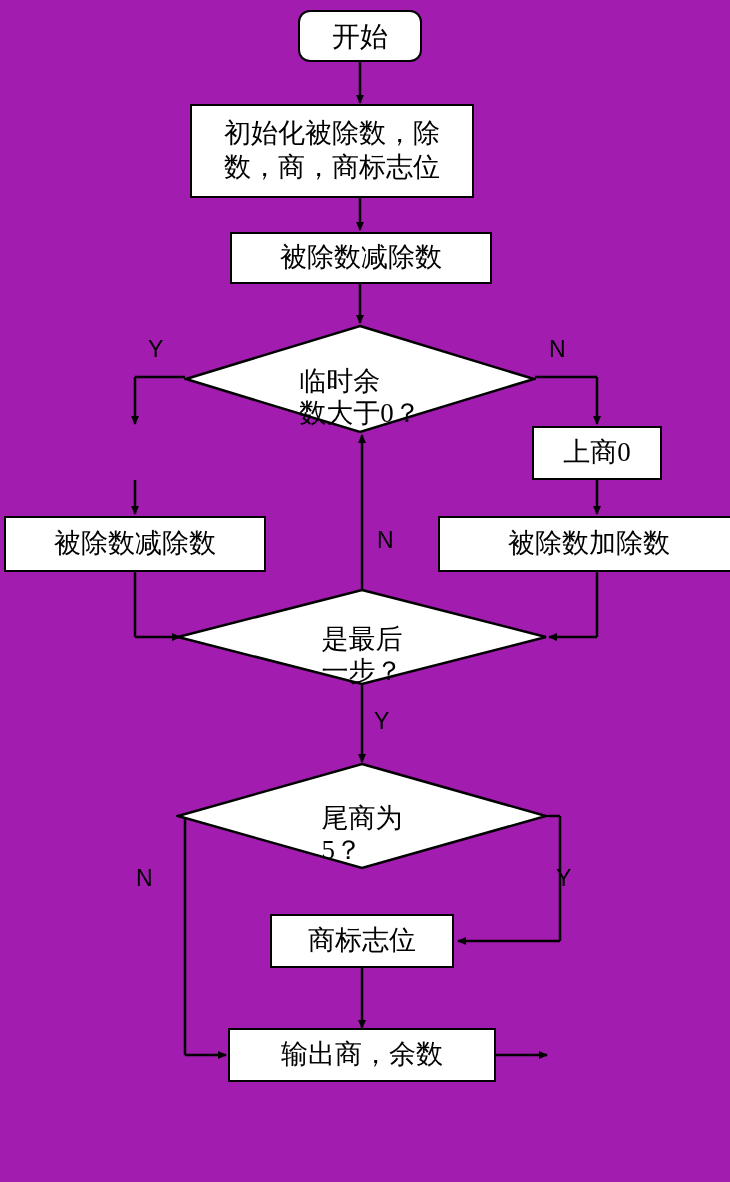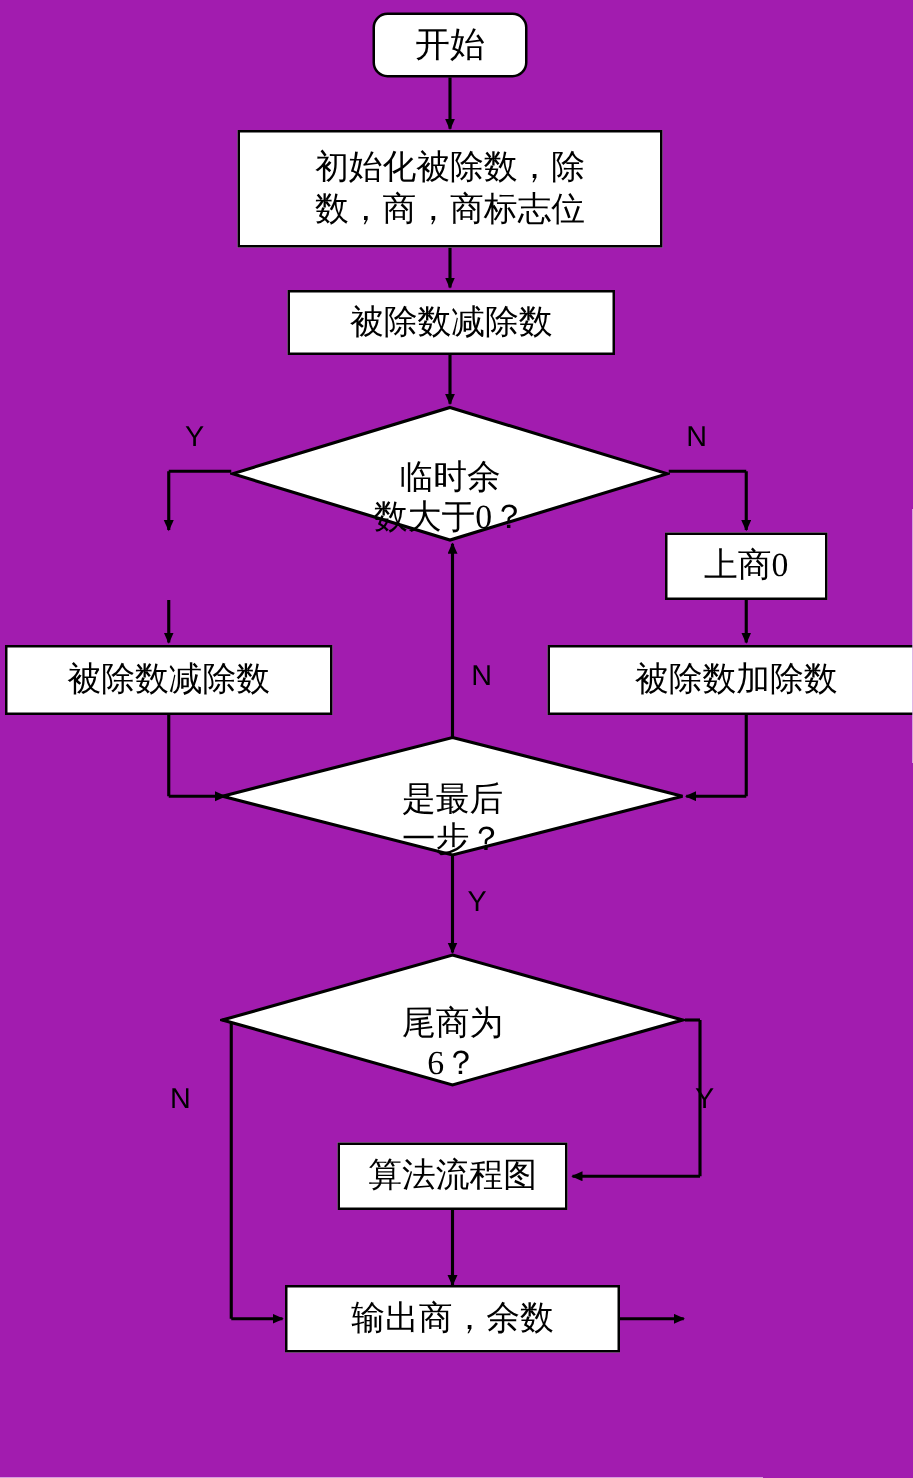--- a/index.html
+++ b/index.html
@@ -47,21 +47,21 @@
     align-items: center;
     justify-content: center;
   }
   .diamond-wrap svg {
     position: absolute;
     left: 0;
     top: 0;
   }
   .diamond-label {
     position: relative;
-    text-align: center;
+    text-align: left;
     line-height: 1.2;
     z-index: 2;
     margin-top: 36px;
   }
   .edge-label {
     position: absolute;
     font-family: "Liberation Sans", "DejaVu Sans", sans-serif;
     font-size: 23px;
     color: #000000;
     white-space: nowrap;
@@ -125,21 +125,21 @@
       <line x1="185" y1="1055" x2="226" y2="1055" marker-end="url(#arrow)"></line>
 
       <line x1="496" y1="1055" x2="547" y2="1055" marker-end="url(#arrow)"></line>
     </g>
   </svg>
 
   <div class="node stadium t28" style="left:298px; top:10px; width:124px; height:52px;">
     <span>开始</span>
   </div>
 
-  <div class="node rect t27" style="left:190px; top:104px; width:340px; height:94px; white-space:pre-line; padding:4px 10px;align-items:center;">
+  <div class="node rect t27" style="left:190px; top:104px; width:284px; height:94px; white-space:pre-line; padding:4px 10px;align-items:center;">
     <span>初始化被除数，除
 数，商，商标志位</span>
   </div>
 
   <div class="node rect t27" style="left:230px; top:232px; width:262px; height:52px;">
     <span>被除数减除数</span>
   </div>
 
   <div class="diamond-wrap" style="left:184px; top:324px; width:352px; height:110px;">
     <svg width="352" height="110" viewBox="0 0 352 110">
@@ -168,25 +168,25 @@
     </svg>
     <div class="diamond-label t27" style="white-space:pre-line;">是最后
 一步？</div>
   </div>
 
   <div class="diamond-wrap" style="left:176px; top:762px; width:372px; height:108px;">
     <svg width="372" height="108" viewBox="0 0 372 108">
       <polygon points="186,2 370,54 186,106 2,54" fill="#ffffff" stroke="#000000" stroke-width="2.5"></polygon>
     </svg>
     <div class="diamond-label t27" style="white-space:pre-line;">尾商为
-6？</div>
+5？</div>
   </div>
 
   <div class="node rect t27" style="left:270px; top:914px; width:184px; height:54px;">
-    <span>算法流程图</span>
+    <span>商标志位</span>
   </div>
 
   <div class="node rect t27" style="left:228px; top:1028px; width:268px; height:54px;">
     <span>输出商，余数</span>
   </div>
 
 
   <div class="edge-label" style="left:148px; top:336px;">Y</div>
   <div class="edge-label" style="left:549px; top:336px;">N</div>
   <div class="edge-label" style="left:377px; top:527px;">N</div>

